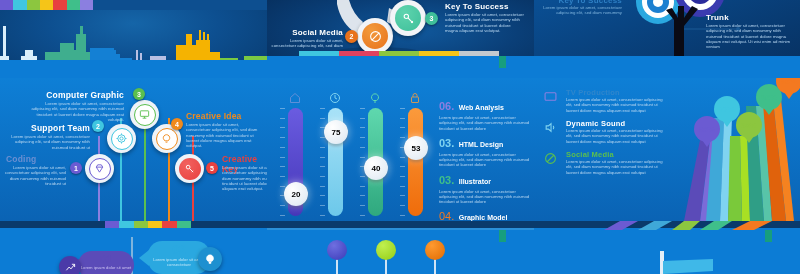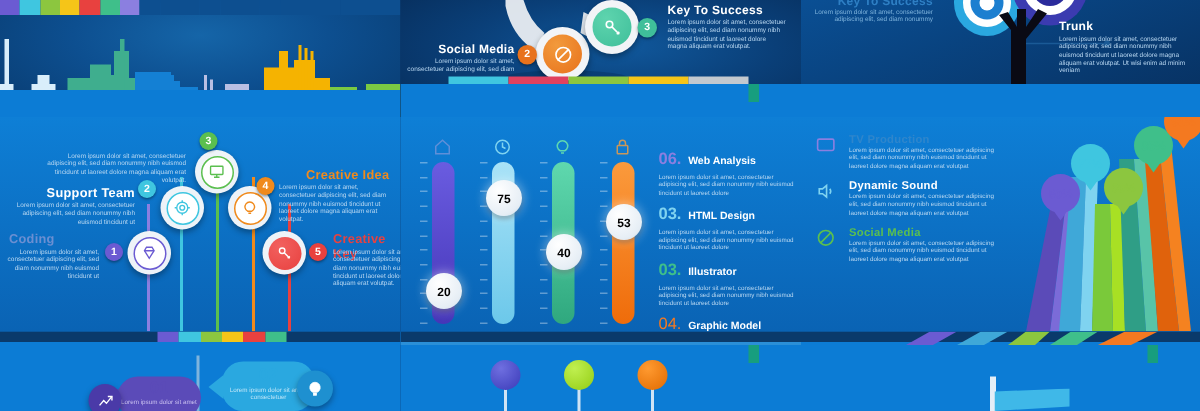--- a/index.html
+++ b/index.html
@@ -235,20 +235,21 @@
     <div class="ring" style="left:130px;top:22px;width:29px;height:29px;background:#eef3f8;">
       <div class="inner" style="width:22px;height:22px;border:1.5px solid #5bbf4f;background:#fff;">
         <svg class="icosvg" width="11" height="11" viewBox="0 0 24 24" fill="none" stroke="#5bbf4f" stroke-width="2">
           <rect x="3" y="4" width="18" height="12" rx="1"></rect>
             <line x1="8" y1="20" x2="16" y2="20"></line>
             <line x1="12" y1="16" x2="12" y2="20"></line>
         </svg>
       </div>
     </div>
     <div class="numbadge" style="left:133px;top:10px;width:12px;height:12px;background:#5bbf4f;">3</div>
+    <div class="hd" style="position:absolute;left:30px;top:12px;width:94px;text-align:right;font-size:8.5px;color:#ffffff;">Computer Graphic</div>
     <div class="bodytxt" style="position:absolute;left:30px;top:23px;width:94px;text-align:right;font-size:4.3px;">Lorem ipsum dolor sit amet, consectetuer adipiscing elit, sed diam nonummy nibh euismod tincidunt ut laoreet dolore magna aliquam erat volutpat.</div>
 
     <div class="ring" style="left:107px;top:46px;width:29px;height:29px;background:#eef3f8;">
       <div class="inner" style="width:22px;height:22px;border:1.5px solid #3fc6e0;background:#fff;">
         <svg class="icosvg" width="11" height="11" viewBox="0 0 24 24" fill="none" stroke="#3fc6e0" stroke-width="2">
           <circle cx="12" cy="12" r="3.5"></circle>
             <circle cx="12" cy="12" r="8"></circle>
           <line x1="12" y1="1" x2="12" y2="4"></line>
             <line x1="12" y1="20" x2="12" y2="23"></line>
           <line x1="1" y1="12" x2="4" y2="12"></line>
@@ -274,21 +275,21 @@
 
     <div class="ring" style="left:152px;top:46px;width:29px;height:29px;background:#eef3f8;">
       <div class="inner" style="width:22px;height:22px;border:1.5px solid #f08a1c;background:#fff;">
         <svg class="icosvg" width="11" height="11" viewBox="0 0 24 24" fill="none" stroke="#f08a1c" stroke-width="2">
           <path d="M9 17 A7 7 0 1 1 15 17 Z"></path>
             <line x1="10" y1="20" x2="14" y2="20"></line>
         </svg>
       </div>
     </div>
     <div class="numbadge" style="left:171px;top:40px;width:12px;height:12px;background:#f08a1c;">4</div>
-    <div class="hd" style="position:absolute;left:204px;top:33px;font-size:8.5px;color:#f08a1c;text-align:center;">Creative Idea</div>
+    <div class="hd" style="position:absolute;left:186px;top:33px;font-size:8.5px;color:#f08a1c;text-align:center;">Creative Idea</div>
     <div class="bodytxt" style="position:absolute;left:186px;top:44px;width:78px;font-size:4.3px;">Lorem ipsum dolor sit amet, consectetuer adipiscing elit, sed diam nonummy nibh euismod tincidunt ut laoreet dolore magna aliquam erat volutpat.</div>
 
     <div class="ring" style="left:175px;top:76px;width:29px;height:29px;background:#eef3f8;">
       <div class="inner" style="width:22px;height:22px;background:radial-gradient(circle at 35% 28%,#f2615f,#e8413f);">
         <svg class="icosvg" width="11" height="11" viewBox="0 0 24 24" fill="none" stroke="#fff" stroke-width="2">
           <circle cx="9" cy="9" r="4"></circle>
             <line x1="12" y1="12" x2="20" y2="20"></line>
             <line x1="17" y1="20" x2="20" y2="17"></line>
         </svg>
       </div>

